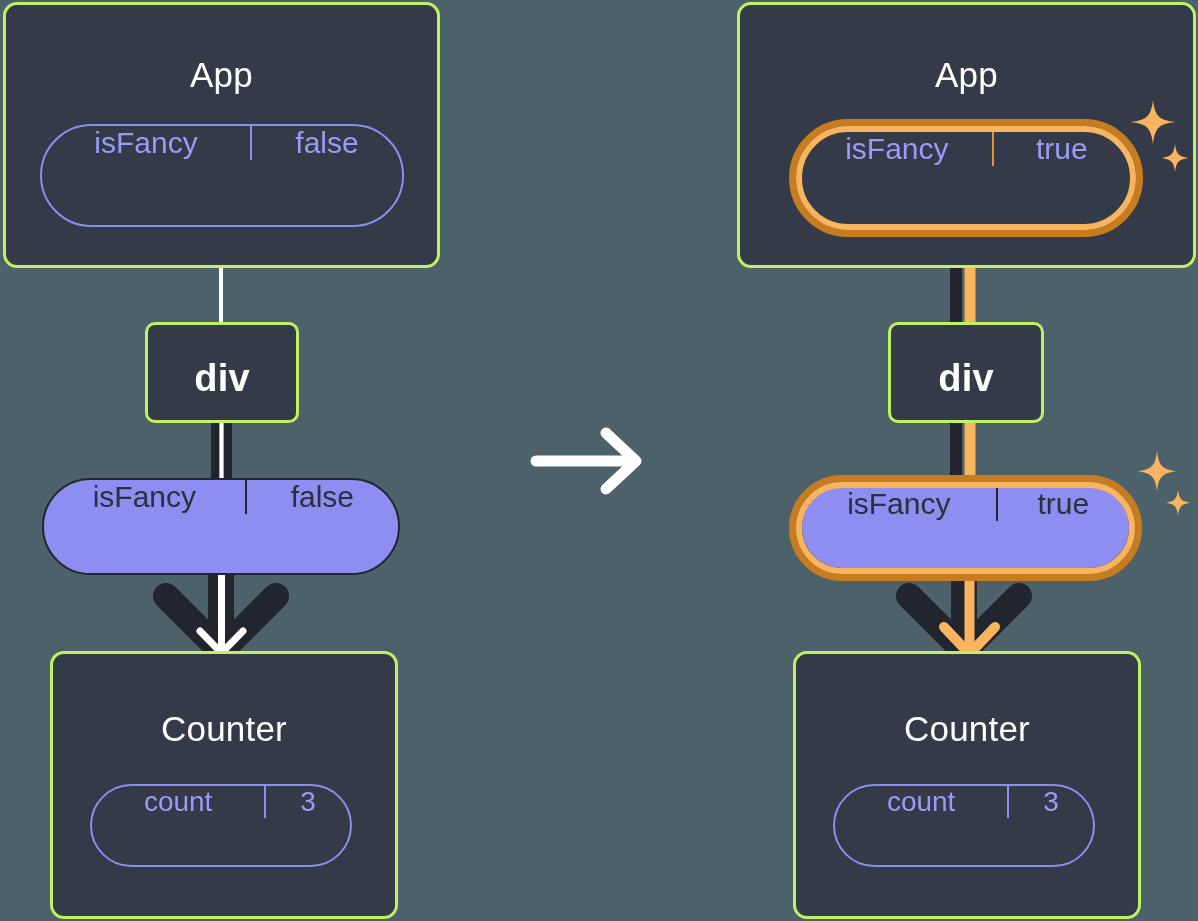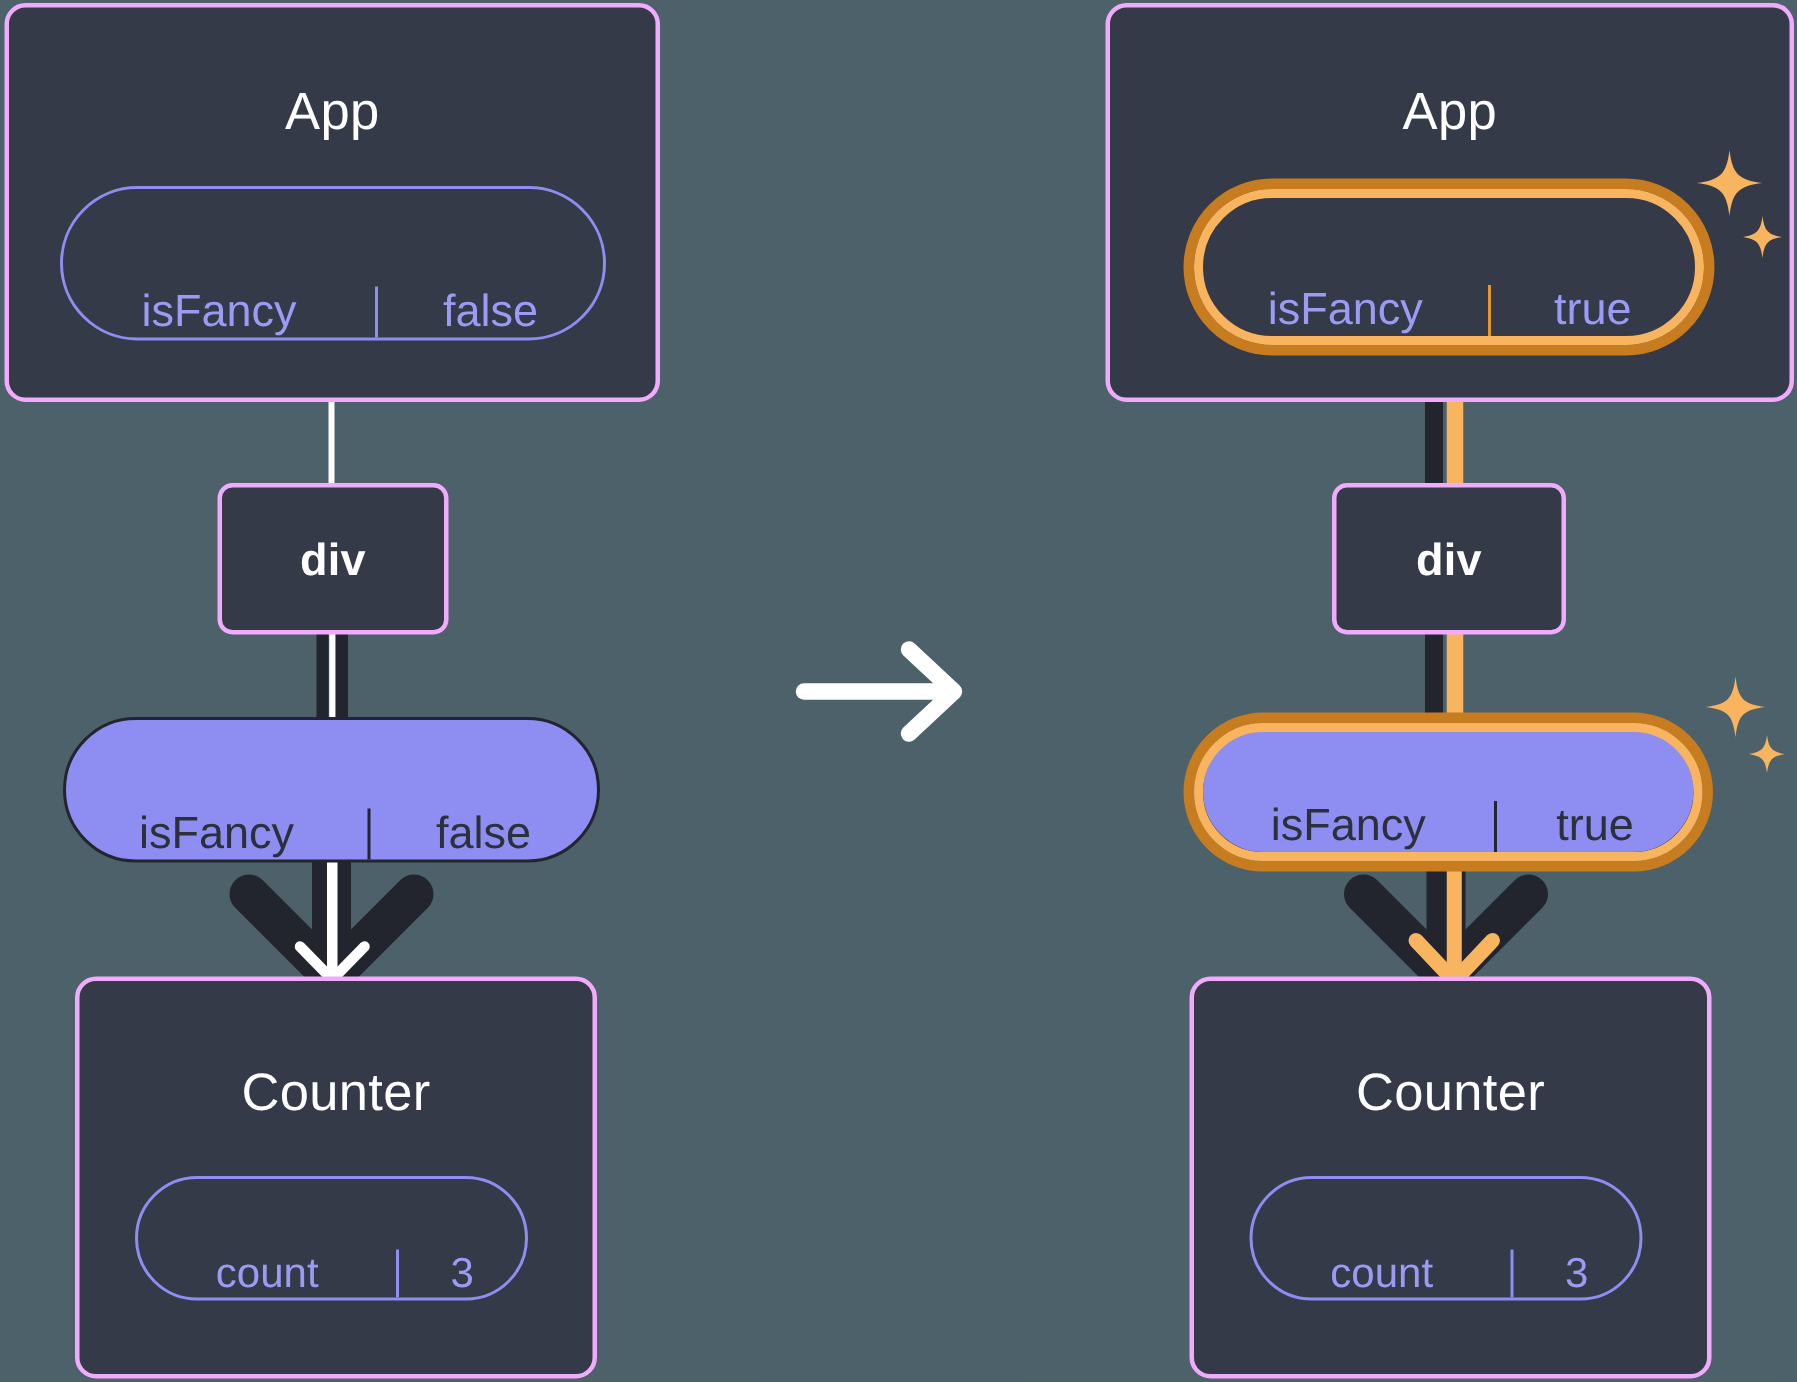--- a/index.html
+++ b/index.html
@@ -12,41 +12,41 @@
   }
   #stage{position:absolute;left:0;top:0;width:1198px;height:921px;}
 
   
   #wires{position:absolute;left:0;top:0;width:1198px;height:921px;pointer-events:none;}
 
   
   .node{
     position:absolute;
     background:#343A47;
-    border:3px solid #f0abfc;
+    border:3px solid #bef264;
     border-radius:14px;
     box-sizing:border-box;
     z-index:3;
     padding-left:44px;
   }
   .node-title{
     position:absolute;left:0;right:0;
     text-align:center;
     color:#FFFFFF;
     font-size:35px;
     font-weight:400;
     letter-spacing:.2px;
     line-height:1;
   }
-  .node-title.small{font-size:30px;font-weight:700;}
+  .node-title.small{font-size:38px;font-weight:700;}
 
   
   .pill{
     position:absolute;
-    display:flex;align-items:flex-end;
+    display:flex;align-items:flex-start;
     box-sizing:border-box;
     border-radius:999px;
     z-index:4;
   }
   .pill.outline{
     border:2px solid #8D8DF2;
     background:transparent;
   }
   .pill.outline .pill-key,
   .pill.outline .pill-val{color:#9B9BF5;}

